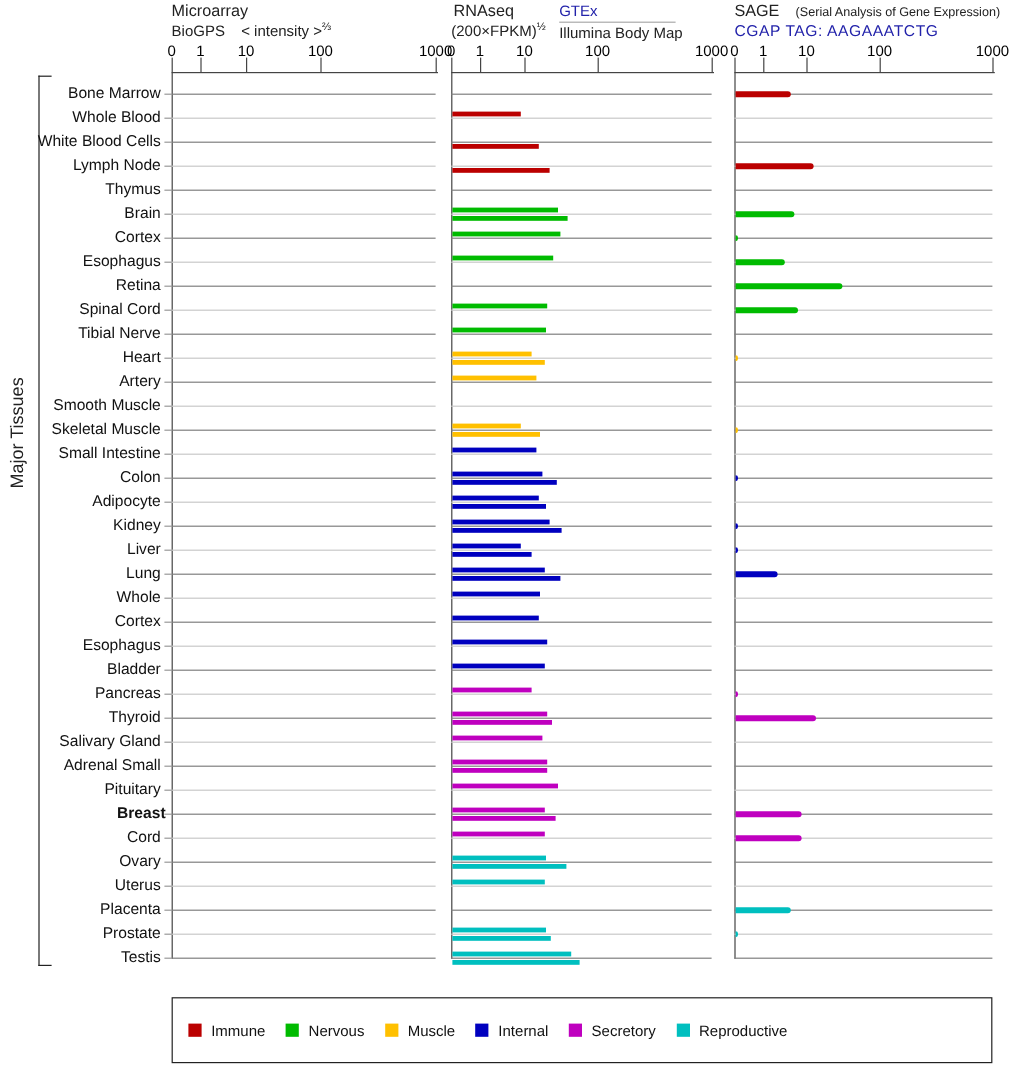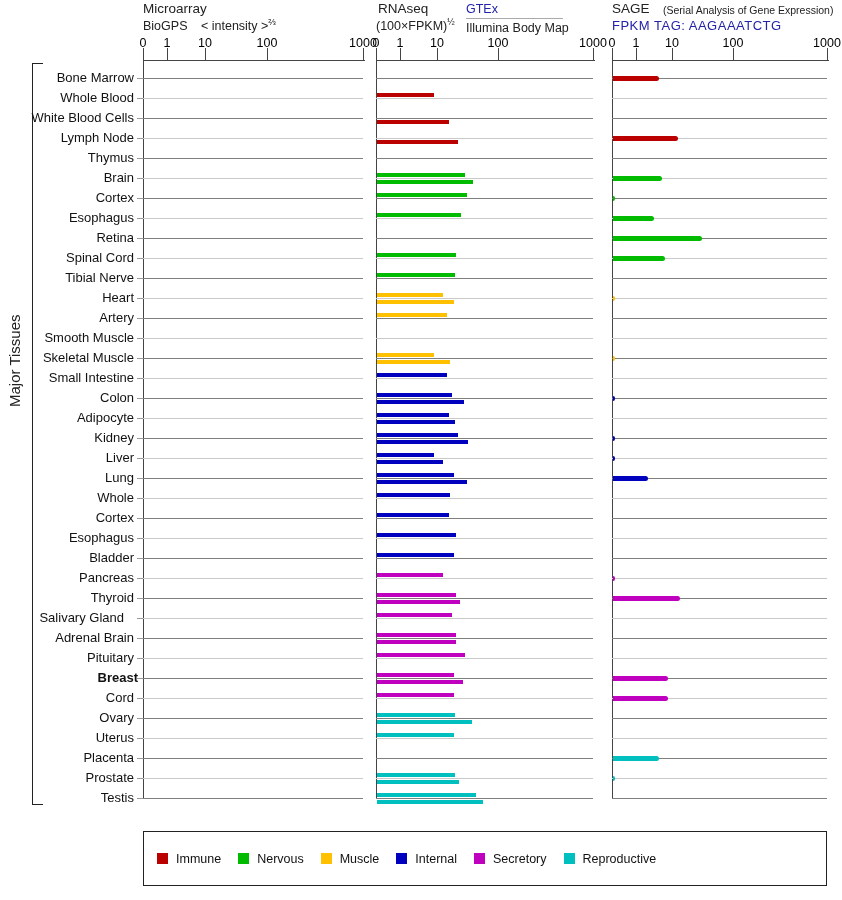--- a/index.html
+++ b/index.html
@@ -25,29 +25,29 @@
 <body>
 
 <div class="abs hdr-title" style="left:143px;top:1px;">Microarray</div>
 <div class="abs hdr-sub" style="left:143px;top:17px;">
   <span>BioGPS</span>
   <span style="margin-left:10px;">&lt; intensity &gt;</span><sup>⅔</sup>
 </div>
 
 <div class="abs hdr-title" style="left:378px;top:1px;">RNAseq</div>
 <div class="abs hdr-sub" style="left:376px;top:17px;">
-  <span>(100×FPKM)</span><sup>½</sup>
+  <span>(200×FPKM)</span><sup>½</sup>
 </div>
 <div class="abs hdr-sub link" style="left:466px;top:2px;">GTEx</div>
 <div class="abs" style="left:466px;top:18px;width:97px;height:1px;background:#aaaaaa;"></div>
 <div class="abs hdr-sub" style="left:466px;top:21px;">Illumina Body Map</div>
 
 <div class="abs hdr-title" style="left:612px;top:1px;">SAGE</div>
 <div class="abs hdr-note" style="left:663px;top:4px;">(Serial Analysis of Gene Expression)</div>
-<div class="abs hdr-sub link" style="left:612px;top:18px;font-size:13px;letter-spacing:0.5px;">FPKM TAG: AAGAAATCTG</div>
+<div class="abs hdr-sub link" style="left:612px;top:18px;font-size:13px;letter-spacing:0.5px;">CGAP TAG: AAGAAATCTG</div>
 
 <div class="abs" style="left:32px;top:63px;width:1px;height:742px;background:#222;"></div>
 <div class="abs" style="left:32px;top:63px;width:11px;height:1px;background:#222;"></div>
 <div class="abs" style="left:32px;top:804px;width:11px;height:1px;background:#222;"></div>
 <div class="abs side-label" style="left:6px;top:307px;height:100px;">Major Tissues</div>
 
 <div id="chart" class="abs" style="left:0;top:0;width:842px;height:830px;">
     <div style="position: absolute; left: 143px; top: 60px; width: 222px; height: 1px; background: rgb(68, 68, 68);"></div>
     <div style="position: absolute; left: 143px; top: 60px; width: 1px; height: 739px; background: rgb(68, 68, 68);"></div>
     <div style="position: absolute; left: 143px; top: 48px; width: 1px; height: 12px; background: rgb(68, 68, 68);"></div>
@@ -262,27 +262,27 @@
     <div style="position: absolute; left: 376px; top: 598px; width: 217px; height: 1px; background: rgb(127, 127, 127);"></div>
     <div style="position: absolute; left: 612px; top: 598px; width: 215px; height: 1px; background: rgb(127, 127, 127);"></div>
     <div class="tissue-label" style="position: absolute; left: 0px; top: 590px; width: 134px;">Thyroid</div>
     <div style="position: absolute; left: 137px; top: 598px; width: 6px; height: 1px; background: rgb(153, 153, 153);"></div>
     <div style="position: absolute; left: 377px; top: 593px; width: 79px; height: 4px; background: rgb(191, 0, 191);"></div>
     <div style="position: absolute; left: 377px; top: 600px; width: 83px; height: 4px; background: rgb(191, 0, 191);"></div>
     <div style="position: absolute; left: 613px; top: 596px; width: 67px; height: 5px; background: rgb(191, 0, 191); border-radius: 0px 3px 3px 0px;"></div>
     <div style="position: absolute; left: 143px; top: 618px; width: 220px; height: 1px; background: rgb(201, 201, 201);"></div>
     <div style="position: absolute; left: 376px; top: 618px; width: 217px; height: 1px; background: rgb(201, 201, 201);"></div>
     <div style="position: absolute; left: 612px; top: 618px; width: 215px; height: 1px; background: rgb(201, 201, 201);"></div>
-    <div class="tissue-label" style="position: absolute; left: 0px; top: 610px; width: 124px;">Salivary Gland</div>
+    <div class="tissue-label" style="position: absolute; left: 0px; top: 610px; width: 134px;">Salivary Gland</div>
     <div style="position: absolute; left: 137px; top: 618px; width: 6px; height: 1px; background: rgb(153, 153, 153);"></div>
     <div style="position: absolute; left: 377px; top: 613px; width: 75px; height: 4px; background: rgb(191, 0, 191);"></div>
     <div style="position: absolute; left: 143px; top: 638px; width: 220px; height: 1px; background: rgb(127, 127, 127);"></div>
     <div style="position: absolute; left: 376px; top: 638px; width: 217px; height: 1px; background: rgb(127, 127, 127);"></div>
     <div style="position: absolute; left: 612px; top: 638px; width: 215px; height: 1px; background: rgb(127, 127, 127);"></div>
-    <div class="tissue-label" style="position: absolute; left: 0px; top: 630px; width: 134px;">Adrenal Brain</div>
+    <div class="tissue-label" style="position: absolute; left: 0px; top: 630px; width: 134px;">Adrenal Small</div>
     <div style="position: absolute; left: 137px; top: 638px; width: 6px; height: 1px; background: rgb(153, 153, 153);"></div>
     <div style="position: absolute; left: 377px; top: 633px; width: 79px; height: 4px; background: rgb(191, 0, 191);"></div>
     <div style="position: absolute; left: 377px; top: 640px; width: 79px; height: 4px; background: rgb(191, 0, 191);"></div>
     <div style="position: absolute; left: 143px; top: 658px; width: 220px; height: 1px; background: rgb(201, 201, 201);"></div>
     <div style="position: absolute; left: 376px; top: 658px; width: 217px; height: 1px; background: rgb(201, 201, 201);"></div>
     <div style="position: absolute; left: 612px; top: 658px; width: 215px; height: 1px; background: rgb(201, 201, 201);"></div>
     <div class="tissue-label" style="position: absolute; left: 0px; top: 650px; width: 134px;">Pituitary</div>
     <div style="position: absolute; left: 137px; top: 658px; width: 6px; height: 1px; background: rgb(153, 153, 153);"></div>
     <div style="position: absolute; left: 377px; top: 653px; width: 88px; height: 4px; background: rgb(191, 0, 191);"></div>
     <div style="position: absolute; left: 143px; top: 678px; width: 220px; height: 1px; background: rgb(127, 127, 127);"></div>

